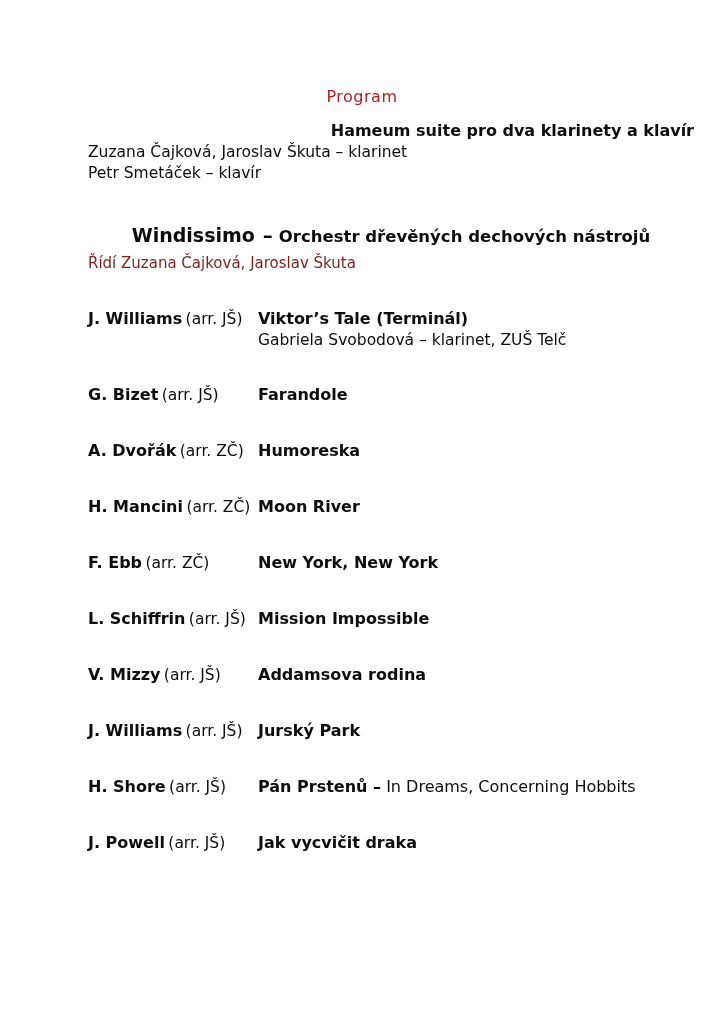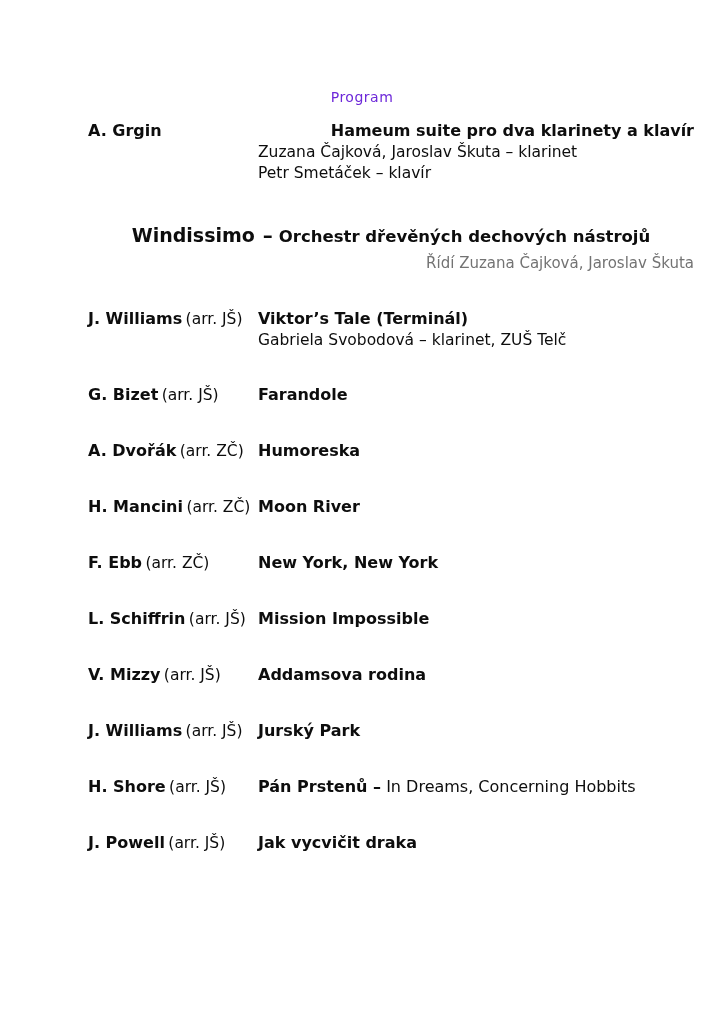--- a/index.html
+++ b/index.html
@@ -6,63 +6,60 @@
   html,body { width:724px; height:1024px; background:#ffffff; overflow:hidden; }
   body {
     font-family:"DejaVu Sans", sans-serif;
     color:#0d0d0d;
     -webkit-font-smoothing:antialiased;
   }
   .page { width:724px; height:1024px; padding-top:86px; }
 
   .doc-title {
     text-align:center;
-    font-size:14px;
+    font-size:16px;
     line-height:22px;
     font-weight:400;
-    color:#6d28d9;
+    color:#b91c1c;
     letter-spacing:0.5px;
   }
 
   .content { margin-left:88px; margin-right:30px; }
 
   .prog-row { display:flex; margin-top:8px; }
   .col-left  { width:170px; flex:0 0 170px; font-size:16px; line-height:22px; }
   .col-right { flex:1; font-size:16px; line-height:22px; }
   .composer  { font-weight:bold; }
   .arr       { font-weight:400; font-size:15.5px; margin-left:0.22em; }
   .piece     { font-weight:bold;text-align:right; }
   .piece-suffix { font-weight:400; }
   .detail    { font-weight:400; font-size:15.5px; line-height:21px; }
 
   .opening { margin-top:12px; }
 
   .section-head { text-align:center; margin-top:37px; }
   .section-name { font-weight:bold; font-size:19px; line-height:28px; }
   .section-dash { font-weight:bold; font-size:20px; margin:0 6px 0 8px; }
   .section-sub  { font-weight:bold; font-size:16.5px; }
-  .section-cond { text-align:right; font-size:15px; line-height:21px; margin-top:4px; color:#737373; }
+  .section-cond { text-align:left; font-size:15px; line-height:21px; margin-top:4px; color:#7f1d1d; }
 
   .rows { margin-top:34px; }
   .rows .prog-row { margin-bottom:34px; }
   .rows .prog-row.has-detail { margin-bottom:33px; }
 </style>
 </head>
 <body>
 
 <div class="page">
 
   <div class="doc-title">Program</div>
 
   <div class="content">
 
     <div class="prog-row opening">
-      <div class="col-left">
-        <span class="composer">A. Grgin</span>
-      </div>
       <div class="col-right">
         <div class="piece">Hameum suite pro dva klarinety a klavír</div>
         <div class="detail">Zuzana Čajková, Jaroslav Škuta – klarinet</div>
         <div class="detail">Petr Smetáček – klavír</div>
       </div>
     </div>
 
     <div class="section-head">
       <span class="section-name">Windissimo</span><span class="section-dash">–</span><span class="section-sub">Orchestr dřevěných dechových nástrojů</span>
     </div>

